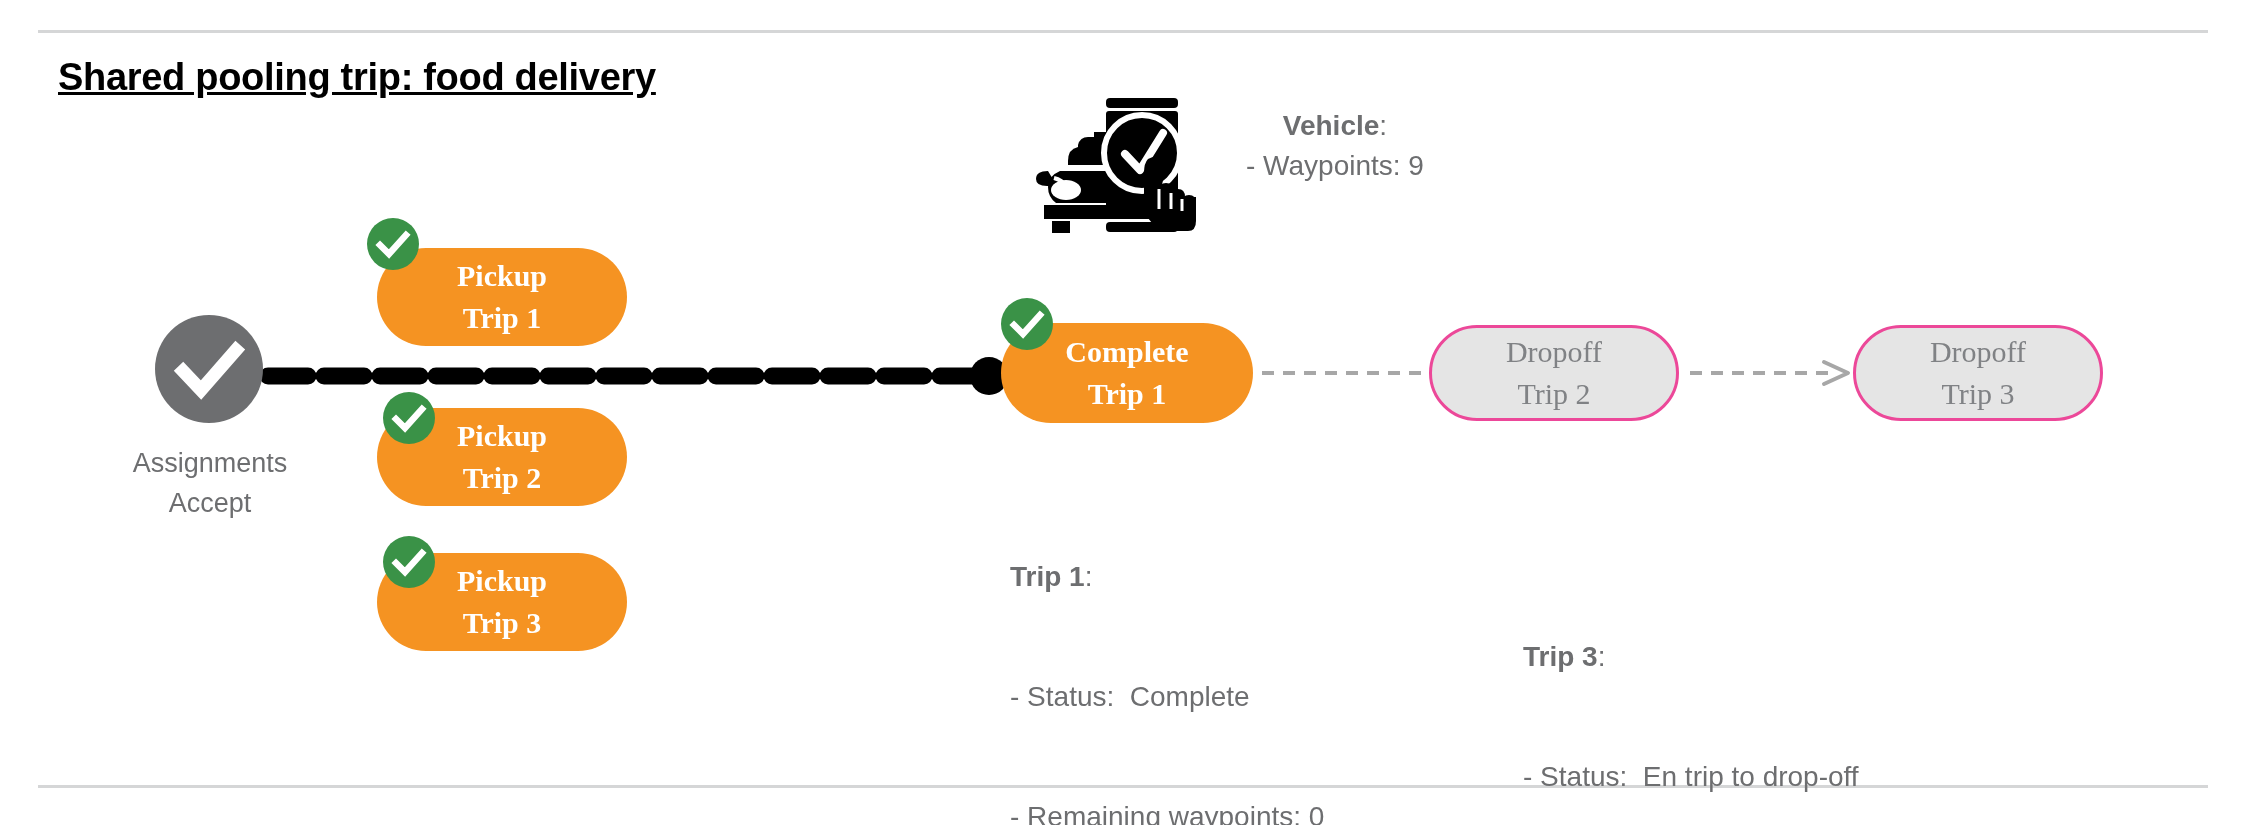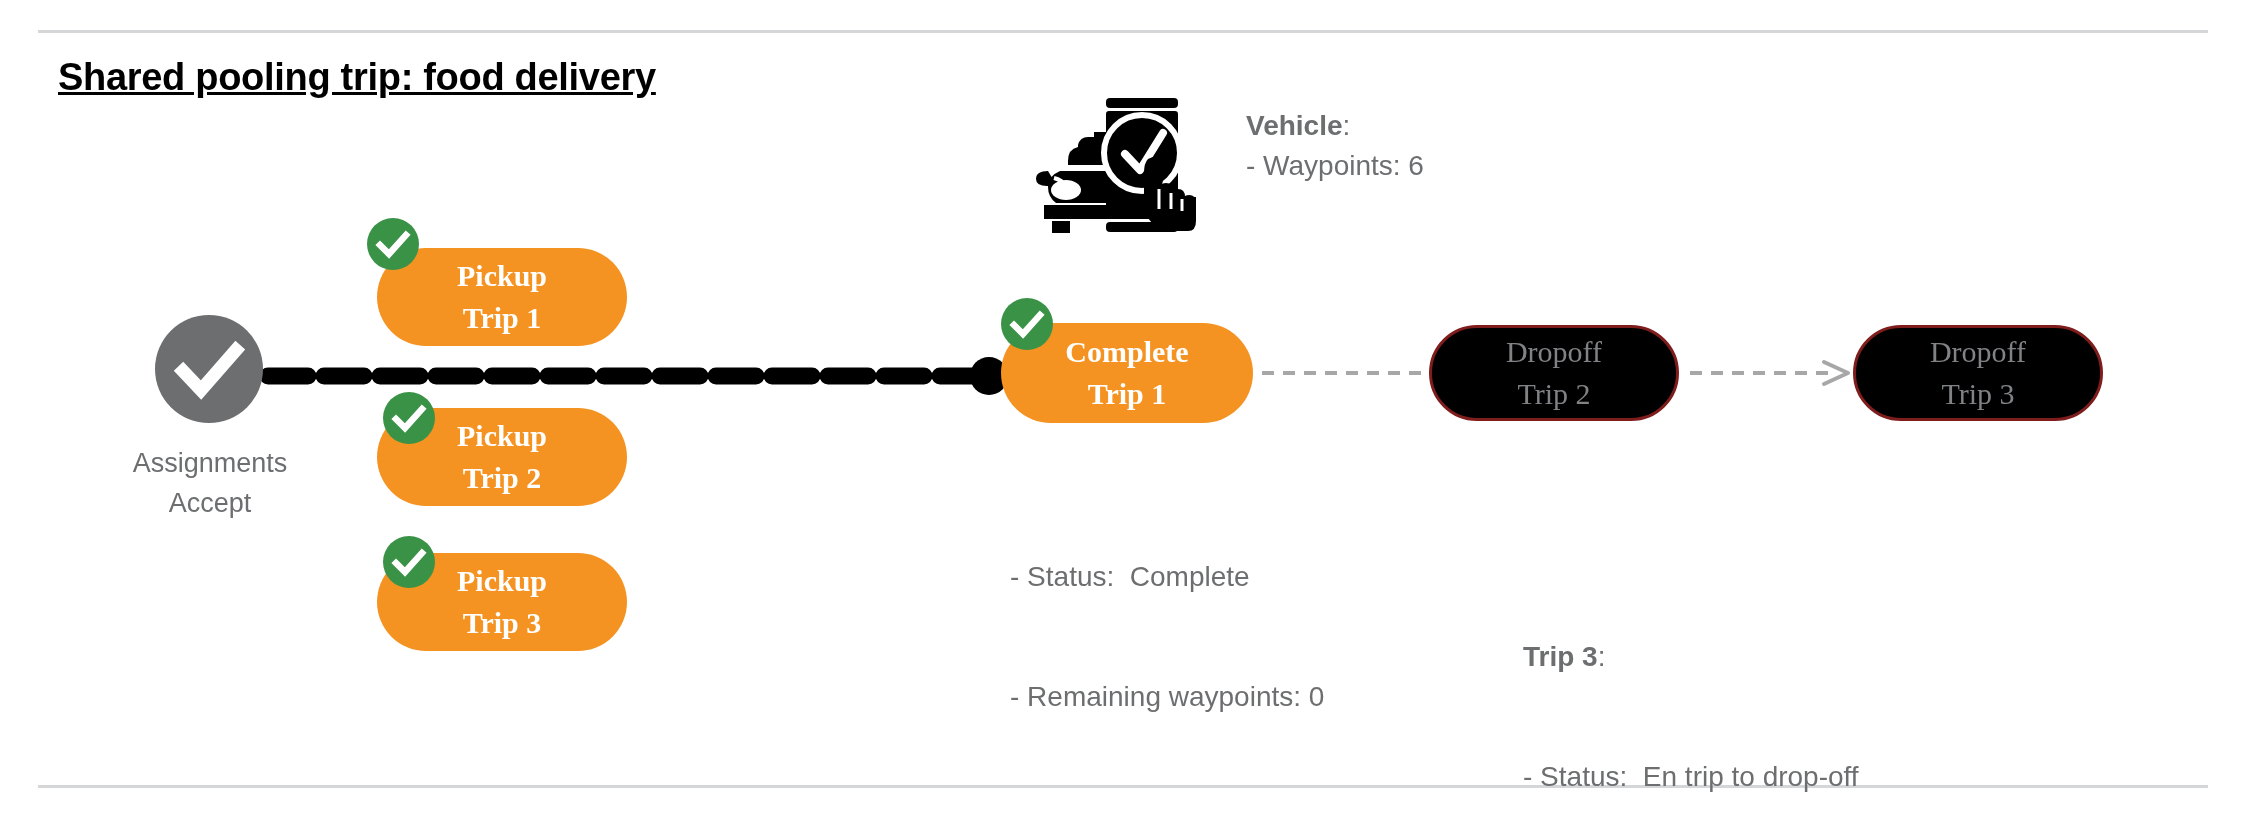--- a/index.html
+++ b/index.html
@@ -91,22 +91,22 @@
     line-height: 42px;
     white-space: nowrap;
     font-family: Liberation Serif, serif;
   }
   .pill.orange {
     background: #f59322;
     color: #ffffff;
     font-weight: bold;
   }
   .pill.ghost {
-    background: #000000;
-    border: 3px solid #7f1d1d;
+    background: #e5e5e5;
+    border: 3px solid #ec4899;
     color: #808285;
   }
   .pill.ghost .pill-line { font-weight: normal; }
 
   
   #pickup-trip-1 { left: 377px; top: 248px; width: 250px; height: 98px; }
   #pickup-trip-2 { left: 377px; top: 408px; width: 250px; height: 98px; }
   #pickup-trip-3 { left: 377px; top: 553px; width: 250px; height: 98px; }
   #complete-trip-1 { left: 1001px; top: 323px; width: 252px; height: 100px; }
   #dropoff-trip-2 { left: 1429px; top: 325px; width: 250px; height: 96px; }
@@ -136,20 +136,21 @@
   }
   #vehicle-icon svg { display: block; }
   #vehicle-legend {
     position: absolute;
     left: 1246px;
     top: 106px;
     font-size: 28px;
     line-height: 40px;
     color: #6d6e70;
     white-space: nowrap;
+    text-align: center;
   }
   #vehicle-legend .lbl { font-weight: bold; }
 
   
   .detail-block {
     position: absolute;
     font-size: 28px;
     line-height: 40px;
     color: #6d6e70;
     white-space: pre;
@@ -276,24 +277,25 @@
       <g fill="none" stroke="#ffffff" stroke-width="3">
         <path d="M129 104 v20"></path>
         <path d="M141 108 v16"></path>
         <path d="M152 114 v12"></path>
       </g>
     </svg>
   </div>
 
   <div id="vehicle-legend">
     <div><span class="lbl">Vehicle</span><span>:</span></div>
-    <div>- Waypoints: 6</div>
+    <div>- Waypoints: 9</div>
   </div>
 
   <div class="detail-block" id="detail-left">
+    <div><span class="hdr">Trip 1</span><span>:</span></div>
     <div>- Status:  Complete</div>
     <div>- Remaining waypoints: 0</div>
     
     
     
   </div>
 
   <div class="detail-block" id="detail-right">
     <div><span class="hdr">Trip 3</span><span>:</span></div>
     <div>- Status:  En trip to drop-off</div>

